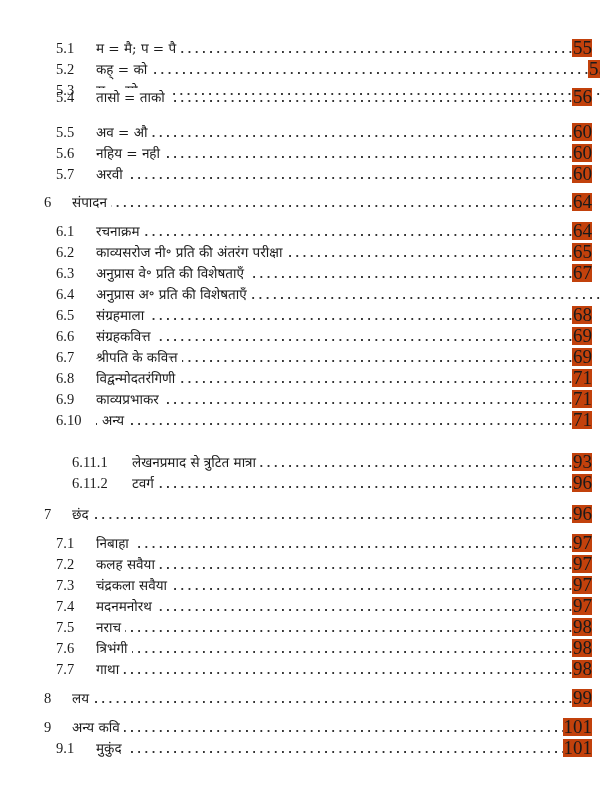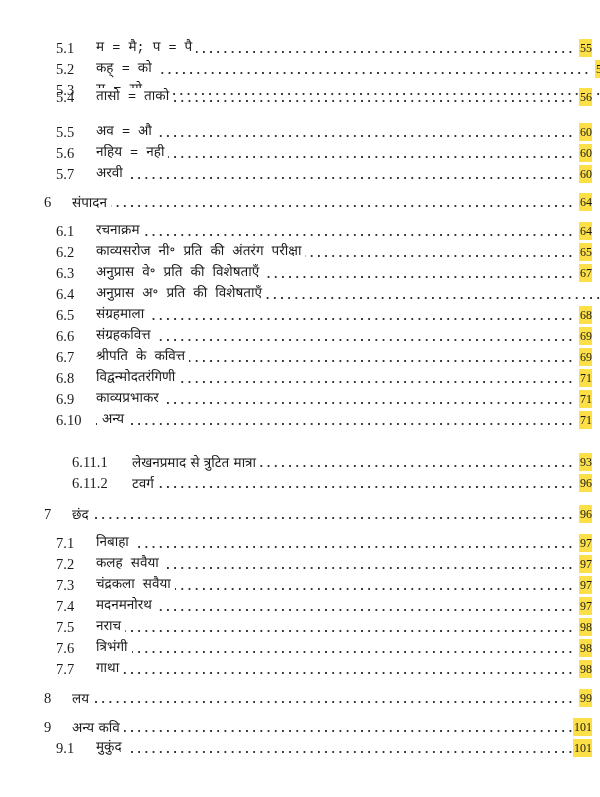--- a/index.html
+++ b/index.html
@@ -6,26 +6,26 @@
   body { width:600px; height:797px; position:relative; overflow:hidden;
          font-family:"DejaVu Serif", "Liberation Serif", serif; color:#1a1a1a; }
   .toc { position:absolute; left:0; top:0; width:600px; height:633px; }
   .row { position:absolute; left:0; width:600px; height:20px;
          display:flex; align-items:flex-end; font-size:14px; line-height:18px; }
   .num { position:absolute; bottom:1px; font-family:"Liberation Serif", serif; font-size:14.5px; }
   .title { position:absolute; bottom:1px; white-space:nowrap; background:#fff; padding-right:4px; z-index:2; font-size:13.5px; }
   .leader { position:absolute; bottom:5px; right:26px; height:2px;
             background-image: radial-gradient(circle, #333 0.7px, transparent 0.9px);
             background-size:7.2px 2px; background-repeat:repeat-x; background-position:right center; z-index:1; }
-  .page { position:absolute; right:8px; bottom:1px; font-family:"Liberation Serif", serif; font-size:12px; background:#fde047; padding-left:1px; z-index:2; }
+  .page { position:absolute; right:8px; bottom:1px; font-family:"Liberation Serif", serif; font-size:19px; background:#c2410c; padding-left:1px; z-index:2; }
   .lvl0 .num { left:44px; }
   .lvl0 .title { left:72px; }
   .lvl0 .leader { left:72px; }
   .lvl1 .num { left:56px; }
-  .lvl1 .title { left:96px;font-family:Liberation Mono, monospace; }
+  .lvl1 .title { left:96px; }
   .lvl1 .title.wide { left:102px; }
   .lvl1 .leader { left:96px; }
   .lvl2 .num { left:72px; }
   .lvl2 .title { left:132px; }
   .lvl2 .leader { left:132px; }
 </style>
 </head>
 <body>
 
 <div class="toc" id="toc">

